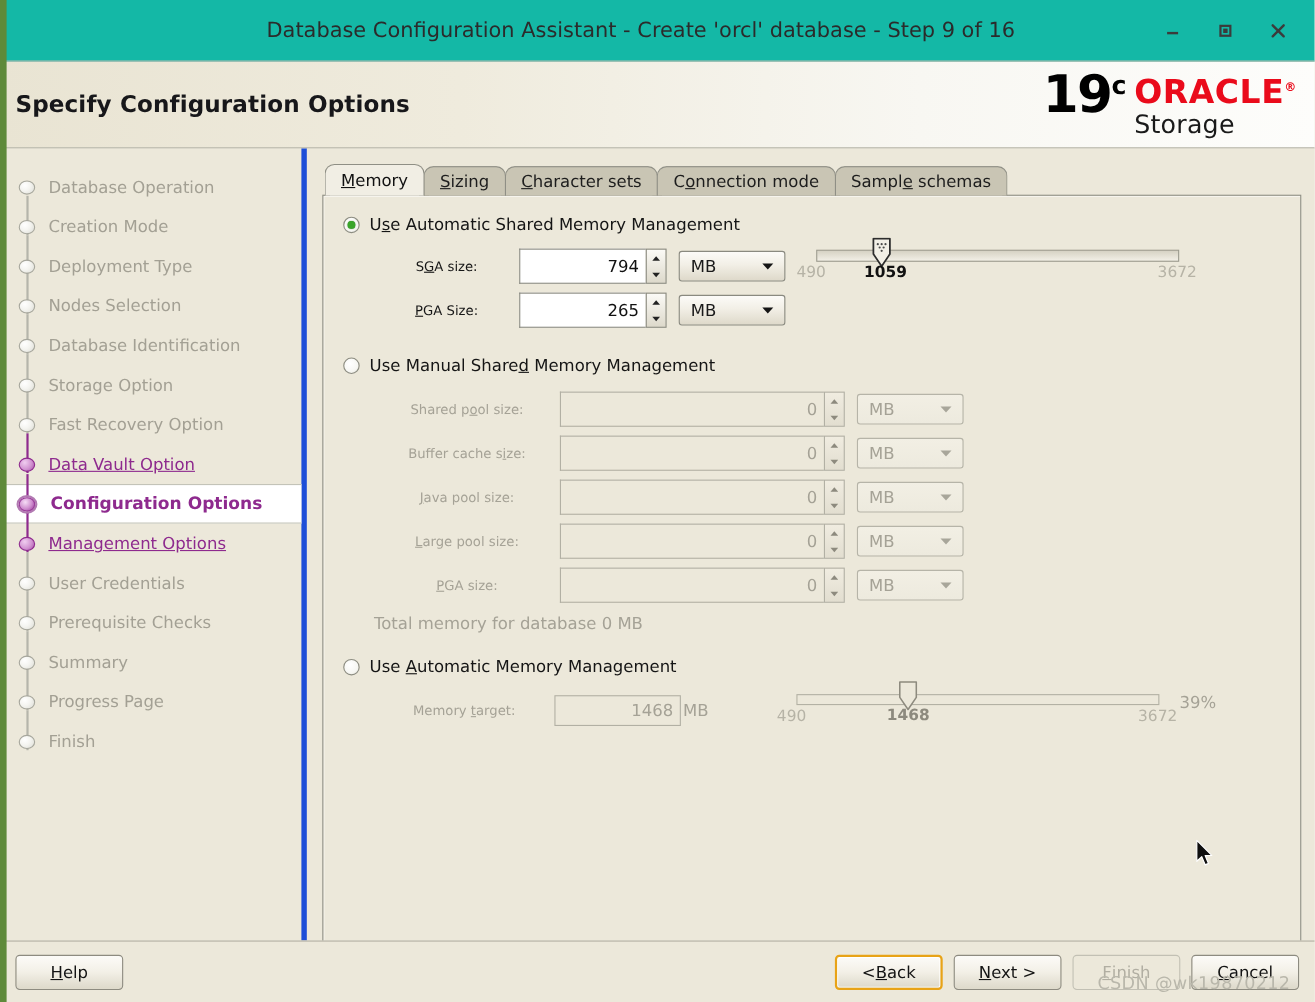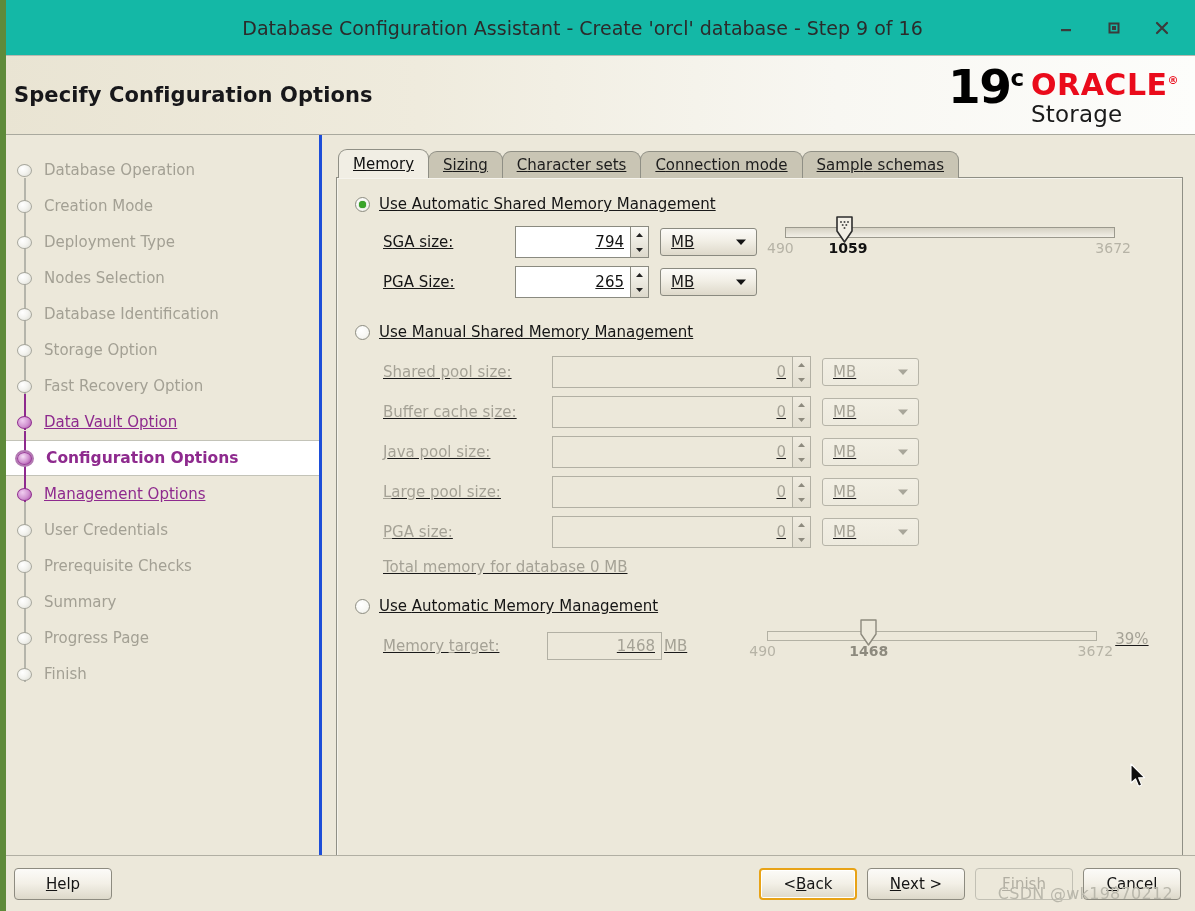--- a/index.html
+++ b/index.html
@@ -134,24 +134,24 @@
   
   #body-area {
     flex: 1;
     display: flex;
     min-height: 0;
     position: relative;
   }
 
   
   #sidebar {
-    width: 322px;
+    width: 279px;
     flex: none;
     background: #ece8da;
-    border-right: 3px solid #1d4ed8;
+    border-right: 5px solid #1d4ed8;
     position: relative;
     padding-top: 17px;
     box-sizing: border-box;
   }
   .nav-item {
     height: 36px;
     display: flex;
     align-items: center;
     position: relative;
     padding-left: 14px;
@@ -215,21 +215,20 @@
   }
 
   
   #content {
     flex: 1;
     background: #ece8da;
     padding: 14px 12px 0 14px;
     box-sizing: border-box;
     min-width: 0;
     position: relative;
-    text-decoration: underline;
   }
 
   
   #tabstrip {
     display: flex;
     align-items: flex-end;
     height: 29px;
     position: relative;
     z-index: 3;
     padding-left: 2px;
@@ -299,25 +298,25 @@
   }
   .mn { text-decoration: underline; }
 
   
   .field-row {
     display: flex;
     align-items: center;
     height: 40px;
   }
   .field-label {
-    font-size: 15px;
+    font-size: 12px;
     color: #161616;
     width: 168px;
     flex: none;
-    text-align: left;
+    text-align: center;
     padding-left: 36px;
     box-sizing: border-box;
   }
   .field-label.wide { width: 205px; }
   .field-label.dis { color: #a5a296; }
 
   .spinner {
     display: flex;
     align-items: stretch;
     height: 32px;

